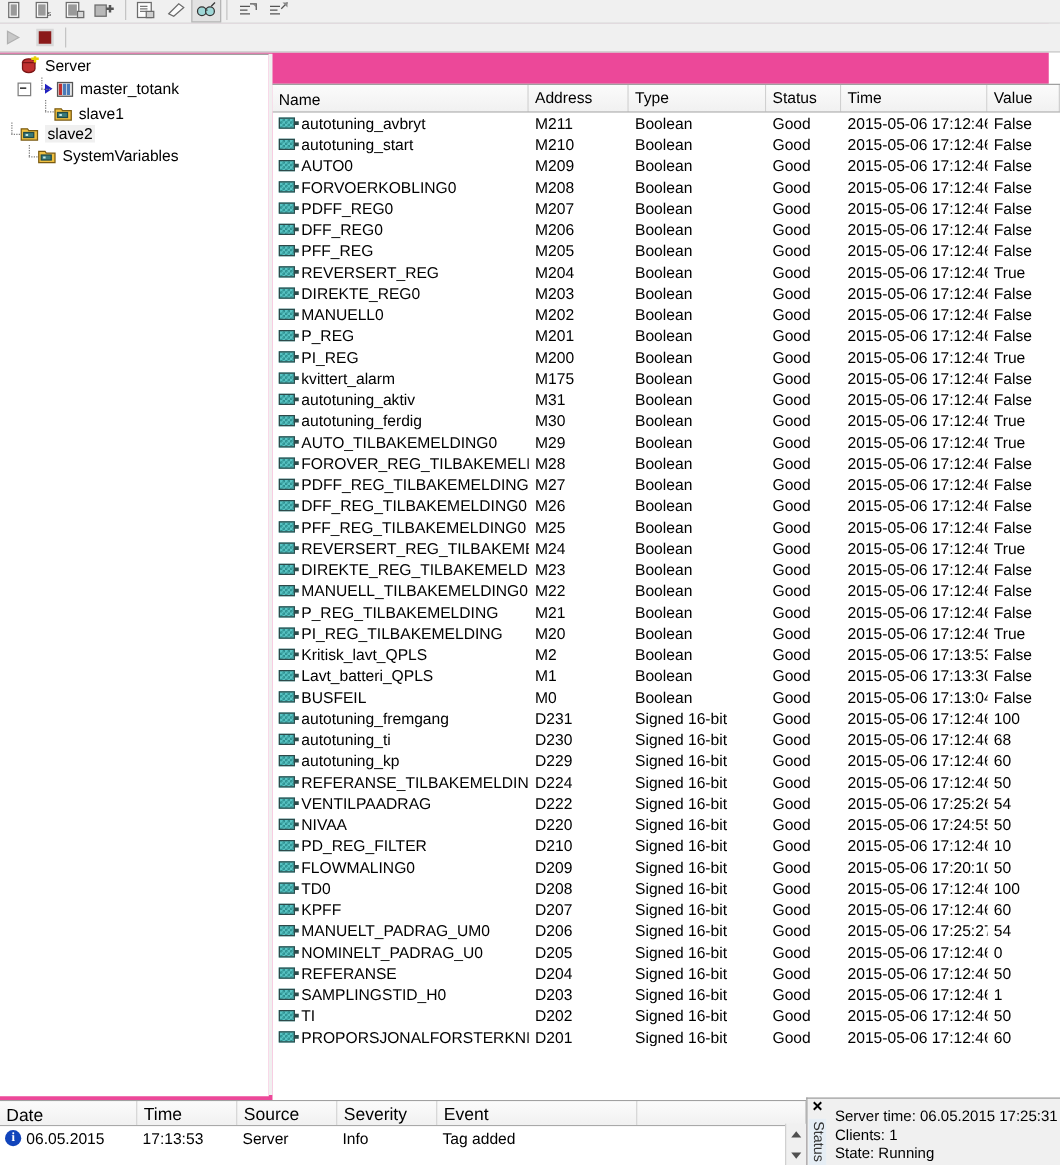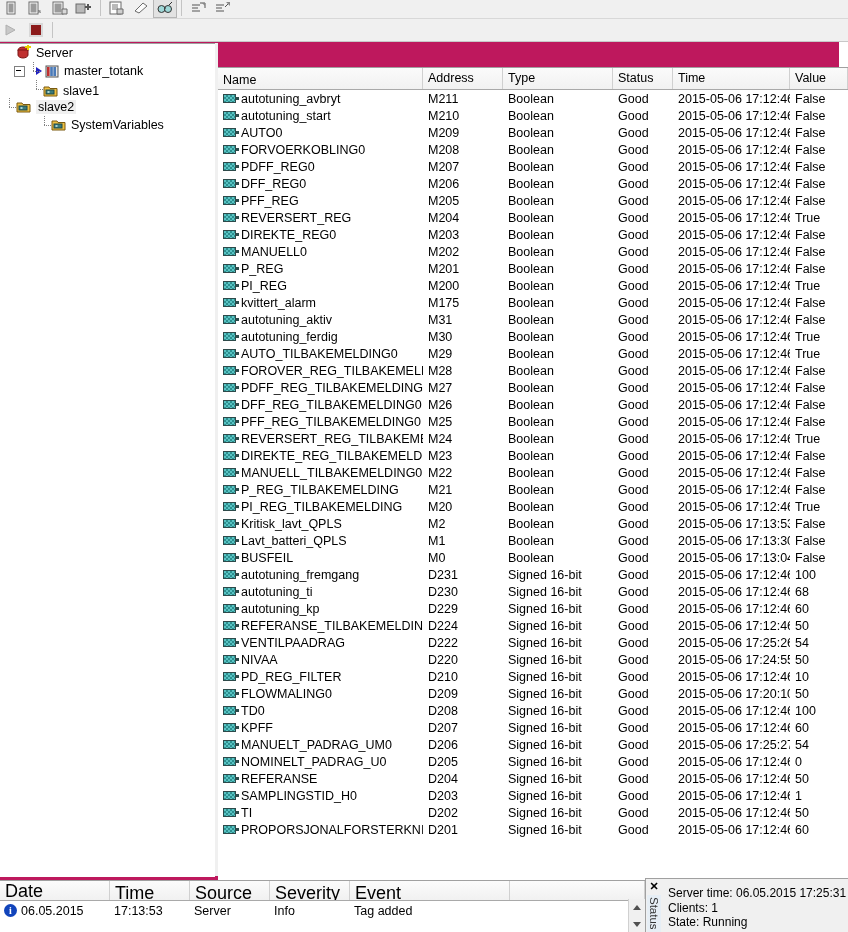--- a/index.html
+++ b/index.html
@@ -4,21 +4,21 @@
 <style>
   html, body {
     margin: 0; padding: 0;
     width: 848px; height: 932px;
     background: #ffffff;
     font-family: "Liberation Sans", sans-serif;
     font-size: 12px;
     color: #000000;
     overflow: hidden;
   }
-  #app { position: relative; width: 839px; height: 932px; background: #be185d; }
+  #app { position: relative; width: 839px; height: 932px; background: #ec4899; }
 
   
   .toolbar {
     position: absolute; left: 0; width: 848px;
     background: #f0f0f0;
     border-bottom: 1px solid #d8d8d8;
     display: flex; align-items: center;
   }
   #toolbar-top { top: -3px; height: 21px; }
   #toolbar-run { top: 19px; height: 22px; border-bottom: 1px solid #c8c8c8;}
@@ -130,21 +130,21 @@
   #log-panel {
     position: absolute; left: 0; top: 880px;
     width: 645px; height: 52px;
     background: #f0f0f0;
   }
   #log-header { display: flex; height: 19px; background: #f2f2f2;
     border-top: 1px solid #a0a0a0; border-bottom: 1px solid #a9a9a9; }
   .lhcell {
     border-right: 1px solid #d0d0d0;
     padding: 2px 0 0 5px; box-sizing: border-box;
-    font-size: 18px;
+    font-size: 14px;
     background: linear-gradient(to bottom, #fbfbfb 0%, #f1f1f1 100%);
     white-space: nowrap; overflow: hidden;
   }
   #log-body { background: #ffffff; height: 32px; position: relative; }
   .log-row { display: flex; height: 19px; align-items: center; }
   .lcell { box-sizing: border-box; padding-left: 4px; font-size: 12.5px; white-space: nowrap; }
   .w-date { width: 110px; display: flex; align-items: center; }
   .w-time { width: 80px; }
   .w-src  { width: 80px; }
   .w-sev  { width: 80px; }
@@ -324,21 +324,21 @@
       <span style="display:flex;">
         <svg width="16" height="14" viewBox="0 0 16 14">
           <path d="M1 3 L6 3 L7 4.5 L14 4.5 L14 12 L1 12 Z" fill="#f0c040" stroke="#7a5a10"></path>
           <rect x="3" y="6" width="8" height="4" fill="#3a7a7a" stroke="#1f4a4a"></rect>
           <rect x="4.5" y="7.2" width="2" height="1.6" fill="#c7e8e8"></rect>
         </svg>
       </span>
       <span class="lbl sel">slave2</span>
     </div>
 
-    <div class="tree-row" style="padding-left:39px;">
+    <div class="tree-row" style="padding-left:18px;">
       <span class="dots"></span>
       <span style="display:flex;">
         <svg width="16" height="14" viewBox="0 0 16 14">
           <path d="M1 3 L6 3 L7 4.5 L14 4.5 L14 12 L1 12 Z" fill="#f0c040" stroke="#7a5a10"></path>
           <rect x="3" y="6" width="8" height="4" fill="#3a7a7a" stroke="#1f4a4a"></rect>
           <rect x="4.5" y="7.2" width="2" height="1.6" fill="#c7e8e8"></rect>
         </svg>
       </span>
       <span class="lbl">SystemVariables</span>
     </div>

